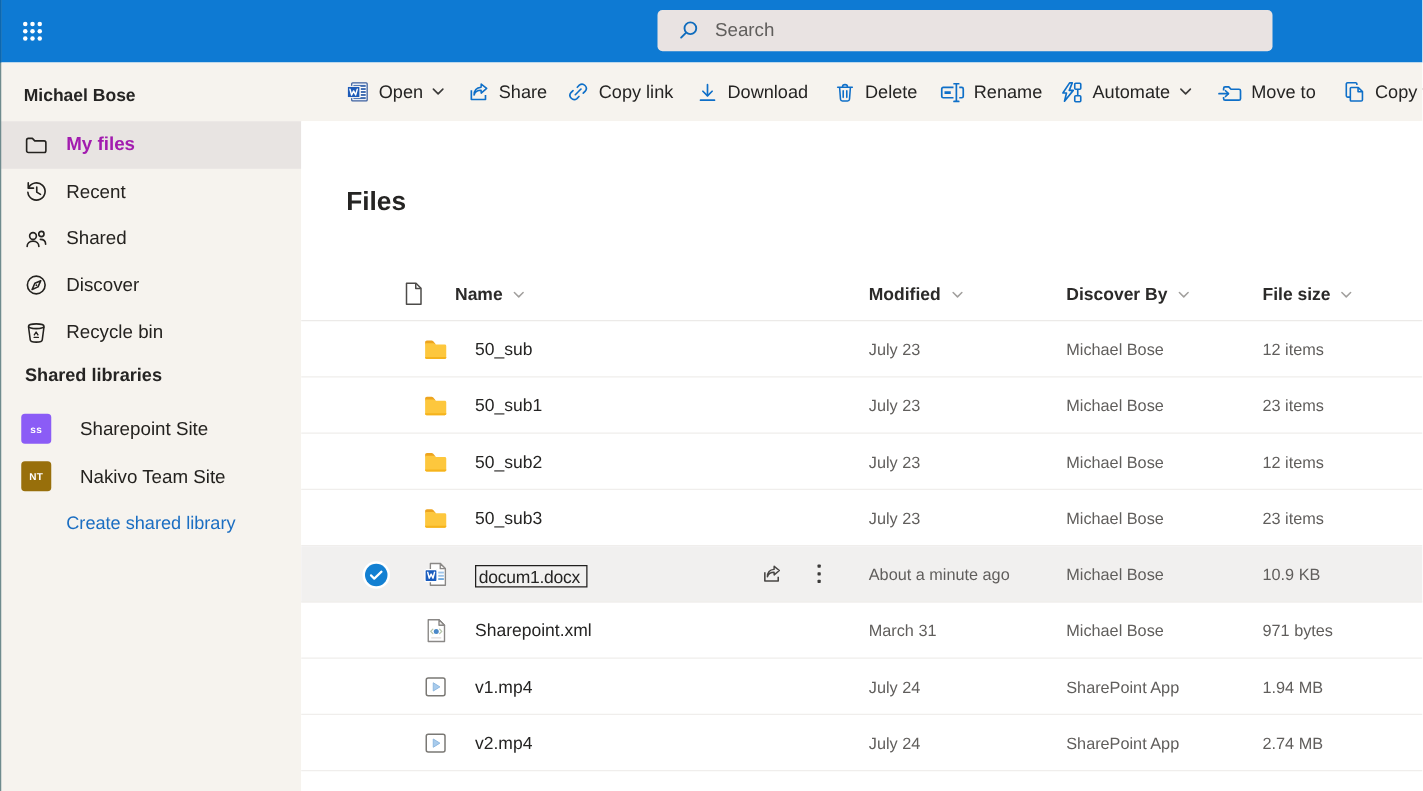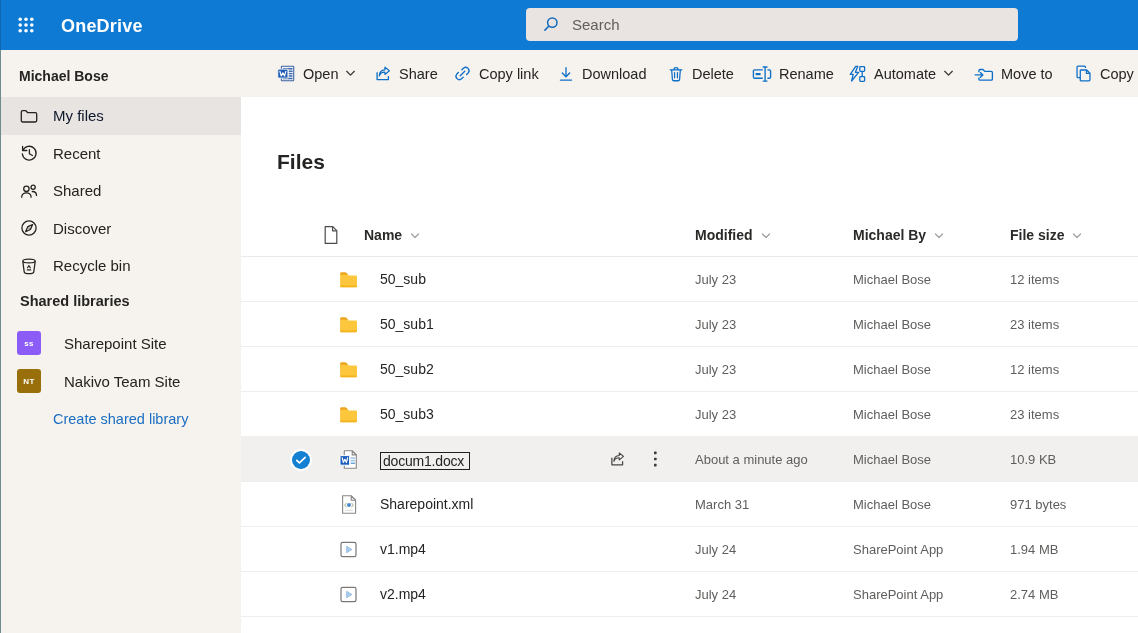--- a/index.html
+++ b/index.html
@@ -26,21 +26,21 @@
   .tb-item svg.cmd { flex:0 0 auto; }
   .tb-item .tb-label { margin-left:7px; font-size:14.5px; color:#252423; }
   .tb-item svg.chev { margin-left:6px; }
 
   
   .sidebar { position:absolute; left:0; top:97px; width:241px; height:536px; background:#f6f3ee; }
   .nav-item { position:absolute; left:0; width:241px; height:37.5px; display:flex; align-items:center; cursor:pointer; }
   .nav-item .nav-ic { position:absolute; left:19px; top:50%; transform:translateY(-50%); width:20px; height:20px; display:flex; align-items:center; justify-content:center; }
   .nav-item .nav-label { position:absolute; left:53px; font-size:15px; color:#24221f; }
   .nav-item.selected { background:#e8e4e2; }
-  .nav-item.selected .nav-label { font-weight:400; color:#0f172a; }
+  .nav-item.selected .nav-label { font-weight:700; color:#a21caf; }
   .libs-header { position:absolute; left:20px; font-size:14.5px; font-weight:700; color:#252423;text-align:center; }
   .lib-item { position:absolute; left:0; width:241px; height:38px; display:flex; align-items:center; cursor:pointer; }
   .lib-badge { position:absolute; left:17px; width:24px; height:24px; border-radius:3px; color:#fff; display:flex; align-items:center; justify-content:center; font-size:8px; font-weight:700; letter-spacing:.3px; }
   .lib-label { position:absolute; left:64px; font-size:15px; color:#24221f; }
   .create-link { position:absolute; left:53px; font-size:14.5px; color:#1b6ec2; cursor:pointer; }
 
   
   .main { position:absolute; left:241px; top:97px; width:897px; height:536px; background:#fff; }
   .files-title { position:absolute; left:36px; top:53px; font-size:21px; font-weight:700; color:#252423; }
 
@@ -85,21 +85,20 @@
             <circle cx="13.8" cy="2.2" r="1.8"></circle>
           <circle cx="2.2" cy="8" r="1.8"></circle>
             <circle cx="8" cy="8" r="1.8"></circle>
             <circle cx="13.8" cy="8" r="1.8"></circle>
           <circle cx="2.2" cy="13.8" r="1.8"></circle>
             <circle cx="8" cy="13.8" r="1.8"></circle>
             <circle cx="13.8" cy="13.8" r="1.8"></circle>
         </g>
       </svg>
     </div>
-    <div class="brand">OneDrive</div>
     <div class="searchbox">
       <svg width="19" height="19" viewBox="0 0 19 19" fill="none">
         <circle cx="11.3" cy="7.6" r="4.7" stroke="#0f6cbd" stroke-width="1.5"></circle>
         <path d="M7.7 11.3 L3.9 15.1" stroke="#0f6cbd" stroke-width="1.5" stroke-linecap="round"></path>
       </svg>
       <input type="text" placeholder="Search" style="">
     </div>
   </div>
 
   <div class="band">
@@ -278,21 +277,21 @@
         <div class="col-modified">
           <span class="hd">
             <span>Modified</span>
             <svg class="chev" width="12" height="12" viewBox="0 0 12 12" fill="none">
               <path d="M2.5 4 L6 7.5 L9.5 4" stroke="#a19f9d" stroke-width="1.2" stroke-linecap="round" stroke-linejoin="round"></path>
             </svg>
           </span>
         </div>
         <div class="col-modby">
           <span class="hd">
-            <span>Michael By</span>
+            <span>Discover By</span>
             <svg class="chev" width="12" height="12" viewBox="0 0 12 12" fill="none">
               <path d="M2.5 4 L6 7.5 L9.5 4" stroke="#a19f9d" stroke-width="1.2" stroke-linecap="round" stroke-linejoin="round"></path>
             </svg>
           </span>
         </div>
         <div class="col-size">
           <span class="hd">
             <span>File size</span>
             <svg class="chev" width="12" height="12" viewBox="0 0 12 12" fill="none">
               <path d="M2.5 4 L6 7.5 L9.5 4" stroke="#a19f9d" stroke-width="1.2" stroke-linecap="round" stroke-linejoin="round"></path>

